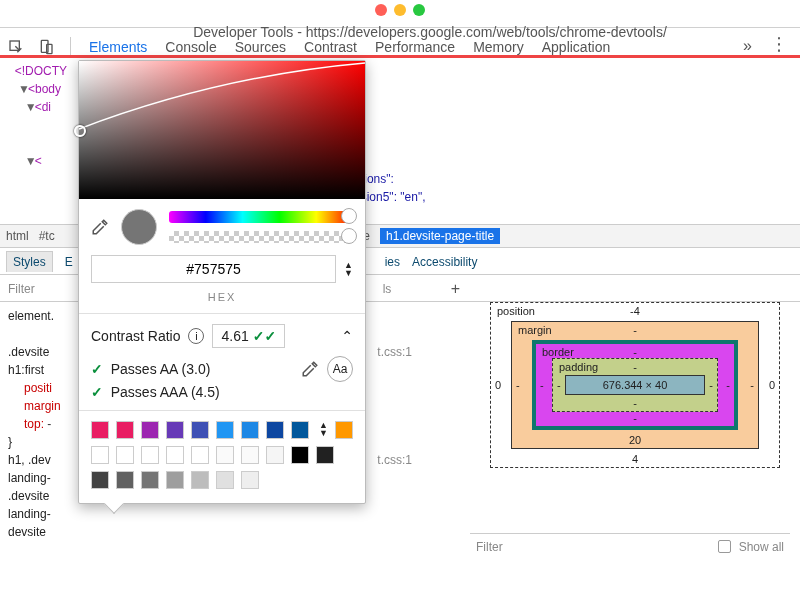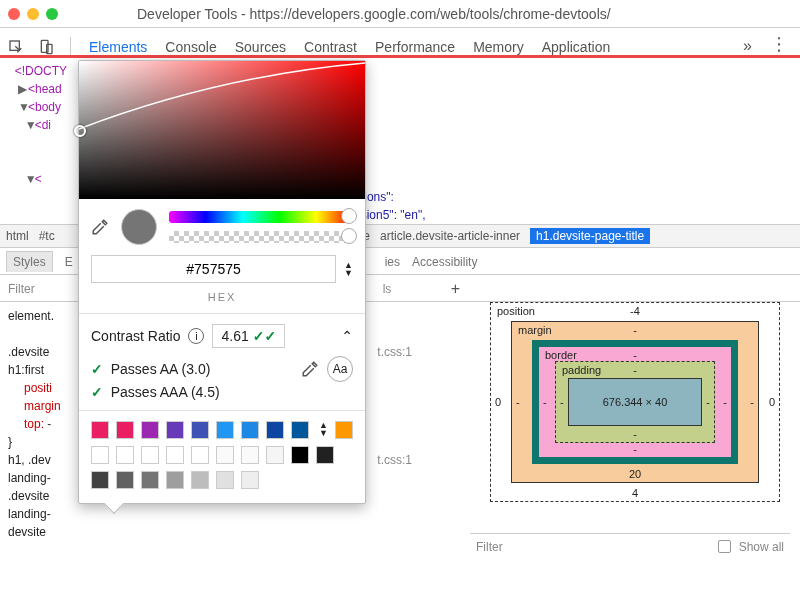--- a/index.html
+++ b/index.html
@@ -1,53 +1,53 @@
 <!DOCTYPE html>
 <html><head>
 <meta charset="utf-8">
 <style>
 * { box-sizing: border-box; margin: 0; padding: 0; font-family: -apple-system, BlinkMacSystemFont, "Segoe UI", sans-serif; }
 body { background: #fff; width: 800px; height: 603px; overflow: hidden; font-size: 13px; color: #222; }
-.titlebar { height: 28px; display: flex; align-items: center; padding: 4px 8px; gap: 19px; border-bottom: 1px solid #d0d0d0; }
+.titlebar { height: 28px; display: flex; align-items: center; padding: 4px 8px; gap: 8px; border-bottom: 1px solid #d0d0d0; flex-direction: column; }
 .traffic { display: flex; gap: 7px; }
 .dot { width: 12px; height: 12px; border-radius: 50%; }
 .dot.red { background: #ff5f57; } .dot.yel { background: #febc2e; } .dot.grn { background: #28c840; }
 .title { font-size: 14px; color: #555; margin-left: 60px; }
 .toolbar { height: 30px; display: flex; align-items: flex-end; border-bottom: 3px solid #ef4444; padding: 0 8px; gap: 14px; }
 .toolbar .tabbtn { font-size: 14px; color: #555; cursor: pointer; padding: 0 2px; }
 .toolbar .tabbtn.active { color: #1a73e8; border-bottom: 2px solid #1a73e8; padding-bottom: 5px; margin-bottom: -7px; }
 .toolbar .icon { width: 16px; height: 16px; color: #555; }
 .chev { font-size: 16px; color: #555; margin-left: auto; }
 .dots { font-size: 18px; color: #555; padding: 0 4px; }
 .main { position: relative; height: 545px; }
 .dom { position: absolute; left: 0; top: 0; right: 0; padding: 4px 0 0 8px; font-family: Menlo, monospace; font-size: 12px; line-height: 18px; color: #222; }
 .dom .ln { white-space: pre; }
 .tag { color: #a21caf; }
 .attr { color: #994500; }
 .val { color: #1a1aa6; }
 .tri { display: inline-block; width: 10px; color: #666; }
 .crumb { position: absolute; top: 166px; left: 0; right: 0; height: 24px; background: #f3f3f3; border-top: 1px solid #ccc; border-bottom: 1px solid #ccc; display: flex; align-items: center; font-size: 12px; padding: 0 6px; gap: 10px; color: #555; }
 .crumb .sel { background: #1a73e8; color: #fff; padding: 1px 6px; }
-.subtabs { position: absolute; top: 191px; left: 0; right: 0; height: 26px; border-bottom: 1px solid #ccc; display: flex; align-items: center; font-size: 12px; padding: 0 6px; gap: 12px; color: #737373; }
+.subtabs { position: absolute; top: 191px; left: 0; right: 0; height: 26px; border-bottom: 1px solid #ccc; display: flex; align-items: center; font-size: 12px; padding: 0 6px; gap: 12px; color: #0c4a6e; }
 .subtabs .active { background: #e8e8e8; padding: 3px 6px; border: 1px solid #ccc; border-bottom: none; }
 .filter-row { position: absolute; top: 218px; left: 0; right: 0; height: 26px; border-bottom: 1px solid #ccc; display: flex; align-items: center; font-size: 12px; color: #888; }
 .filter-row .lbl { padding: 0 8px; }
 .filter-row .plus { margin-left: auto; margin-right: 340px; font-size: 16px; color: #555; }
 .styles-pane { position: absolute; top: 245px; left: 0; width: 420px; font-family: Menlo, monospace; font-size: 12px; line-height: 18px; padding: 4px 8px; color: #222; }
 .styles-pane .link { color: #888; float: right; }
 .styles-pane .sel2 { color: #222; }
 .styles-pane .prop { color: #c80000; padding-left: 16px; }
 .styles-pane .valc { color: #333; }
 .swatch { display: inline-block; width: 12px; height: 12px; background: #757575; border: 1px solid #888; vertical-align: middle; margin-right: 4px; }
 .box-model { position: absolute; top: 244px; right: 20px; width: 290px; height: 210px; font-size: 11px; }
 .bm-pos { border: 1px dashed #333; padding: 18px 20px; position: relative; }
 .bm-mar { background: #f9cc9d; border: 1px solid #333; padding: 18px 20px; position: relative; }
-.bm-bor { background: #f9a8d4; border: 7px solid #0f766e; padding: 14px 16px; position: relative; }
+.bm-bor { background: #d946ef; border: 4px solid #0f766e; padding: 14px 16px; position: relative; }
 .bm-pad { background: #c3d08b; border: 1px dashed #333; padding: 16px 12px; position: relative; }
-.bm-cnt { background: #8cb5c0; border: 1px solid #333; text-align: center; padding: 17px; }
+.bm-cnt { background: #8cb5c0; border: 1px solid #333; text-align: center; padding: 3px; }
 .bm-lbl { position: absolute; top: 2px; left: 6px; }
 .bm-t { position: absolute; top: 2px; left: 50%; transform: translateX(-50%); }
 .bm-b { position: absolute; bottom: 2px; left: 50%; transform: translateX(-50%); }
 .bm-l { position: absolute; left: 4px; top: 50%; transform: translateY(-50%); }
 .bm-r { position: absolute; right: 4px; top: 50%; transform: translateY(-50%); }
 .computed-row { position: absolute; top: 475px; right: 10px; width: 320px; height: 26px; border-top: 1px solid #ccc; display: flex; align-items: center; gap: 8px; padding: 0 6px; font-size: 12px; color: #888;}
 .computed-val { position: absolute; top: 502px; right: 10px; width: 320px; font-family: Menlo, monospace; font-size: 12px; padding: 4px 6px; }
 .computed-val .p { color: #c80000; }
 
 .picker { position: absolute; top: 2px; left: 78px; width: 288px; background: #fff; border: 1px solid #bbb; box-shadow: 0 4px 14px rgba(0,0,0,0.3); border-radius: 2px; z-index: 50; }
@@ -110,35 +110,33 @@
   <span class="tabbtn">Performance</span>
   <span class="tabbtn">Memory</span>
   <span class="tabbtn">Application</span>
   <span class="chev">»</span>
   <span class="dots">⋮</span>
 </div>
 
 <div class="main">
   <div class="dom">
     <div class="ln">  <span class="tag">&lt;!DOCTY</span></div>
-    <div class="ln">   <span class="tri">▶</span><span class="tag">&lt;head</span></div>
     <div class="ln">   <span class="tri">▼</span><span class="tag">&lt;body</span></div>
     <div class="ln">     <span class="tri">▼</span><span class="tag">&lt;di</span>                                          <span class="attr">id</span>=<span class="val">"top_of_page"</span>&gt;</div>
     <div class="ln">                                                 <span class="val">rgin-top: 48px;"</span>&gt;</div>
     <div class="ln">&nbsp;</div>
     <div class="ln">     <span class="tri">▼</span><span class="tag">&lt;</span>                                           <span class="attr">pe</span>=<span class="val">"http://schema.org/Article"</span>&gt;</div>
     <div class="ln">                                                 <span class="val">son"</span> <span class="attr">type</span>=<span class="val">"hidden"</span>  <span class="attr">value</span>=<span class="val">'{"dimensions":</span></div>
     <div class="ln">                                                 <span class="val">"Tools for Web Developers", "dimension5": "en",</span></div>
   </div>
 
   <div class="crumb">
     <span>html</span>
     <span>#tc</span>
     <span style="margin-left:290px">cle</span>
-    <span>article.devsite-article-inner</span>
     <span class="sel">h1.devsite-page-title</span>
   </div>
 
   <div class="subtabs">
     <span class="active">Styles</span>
     <span>E</span>
     <span style="margin-left:300px">ies</span>
     <span>Accessibility</span>
   </div>
 

